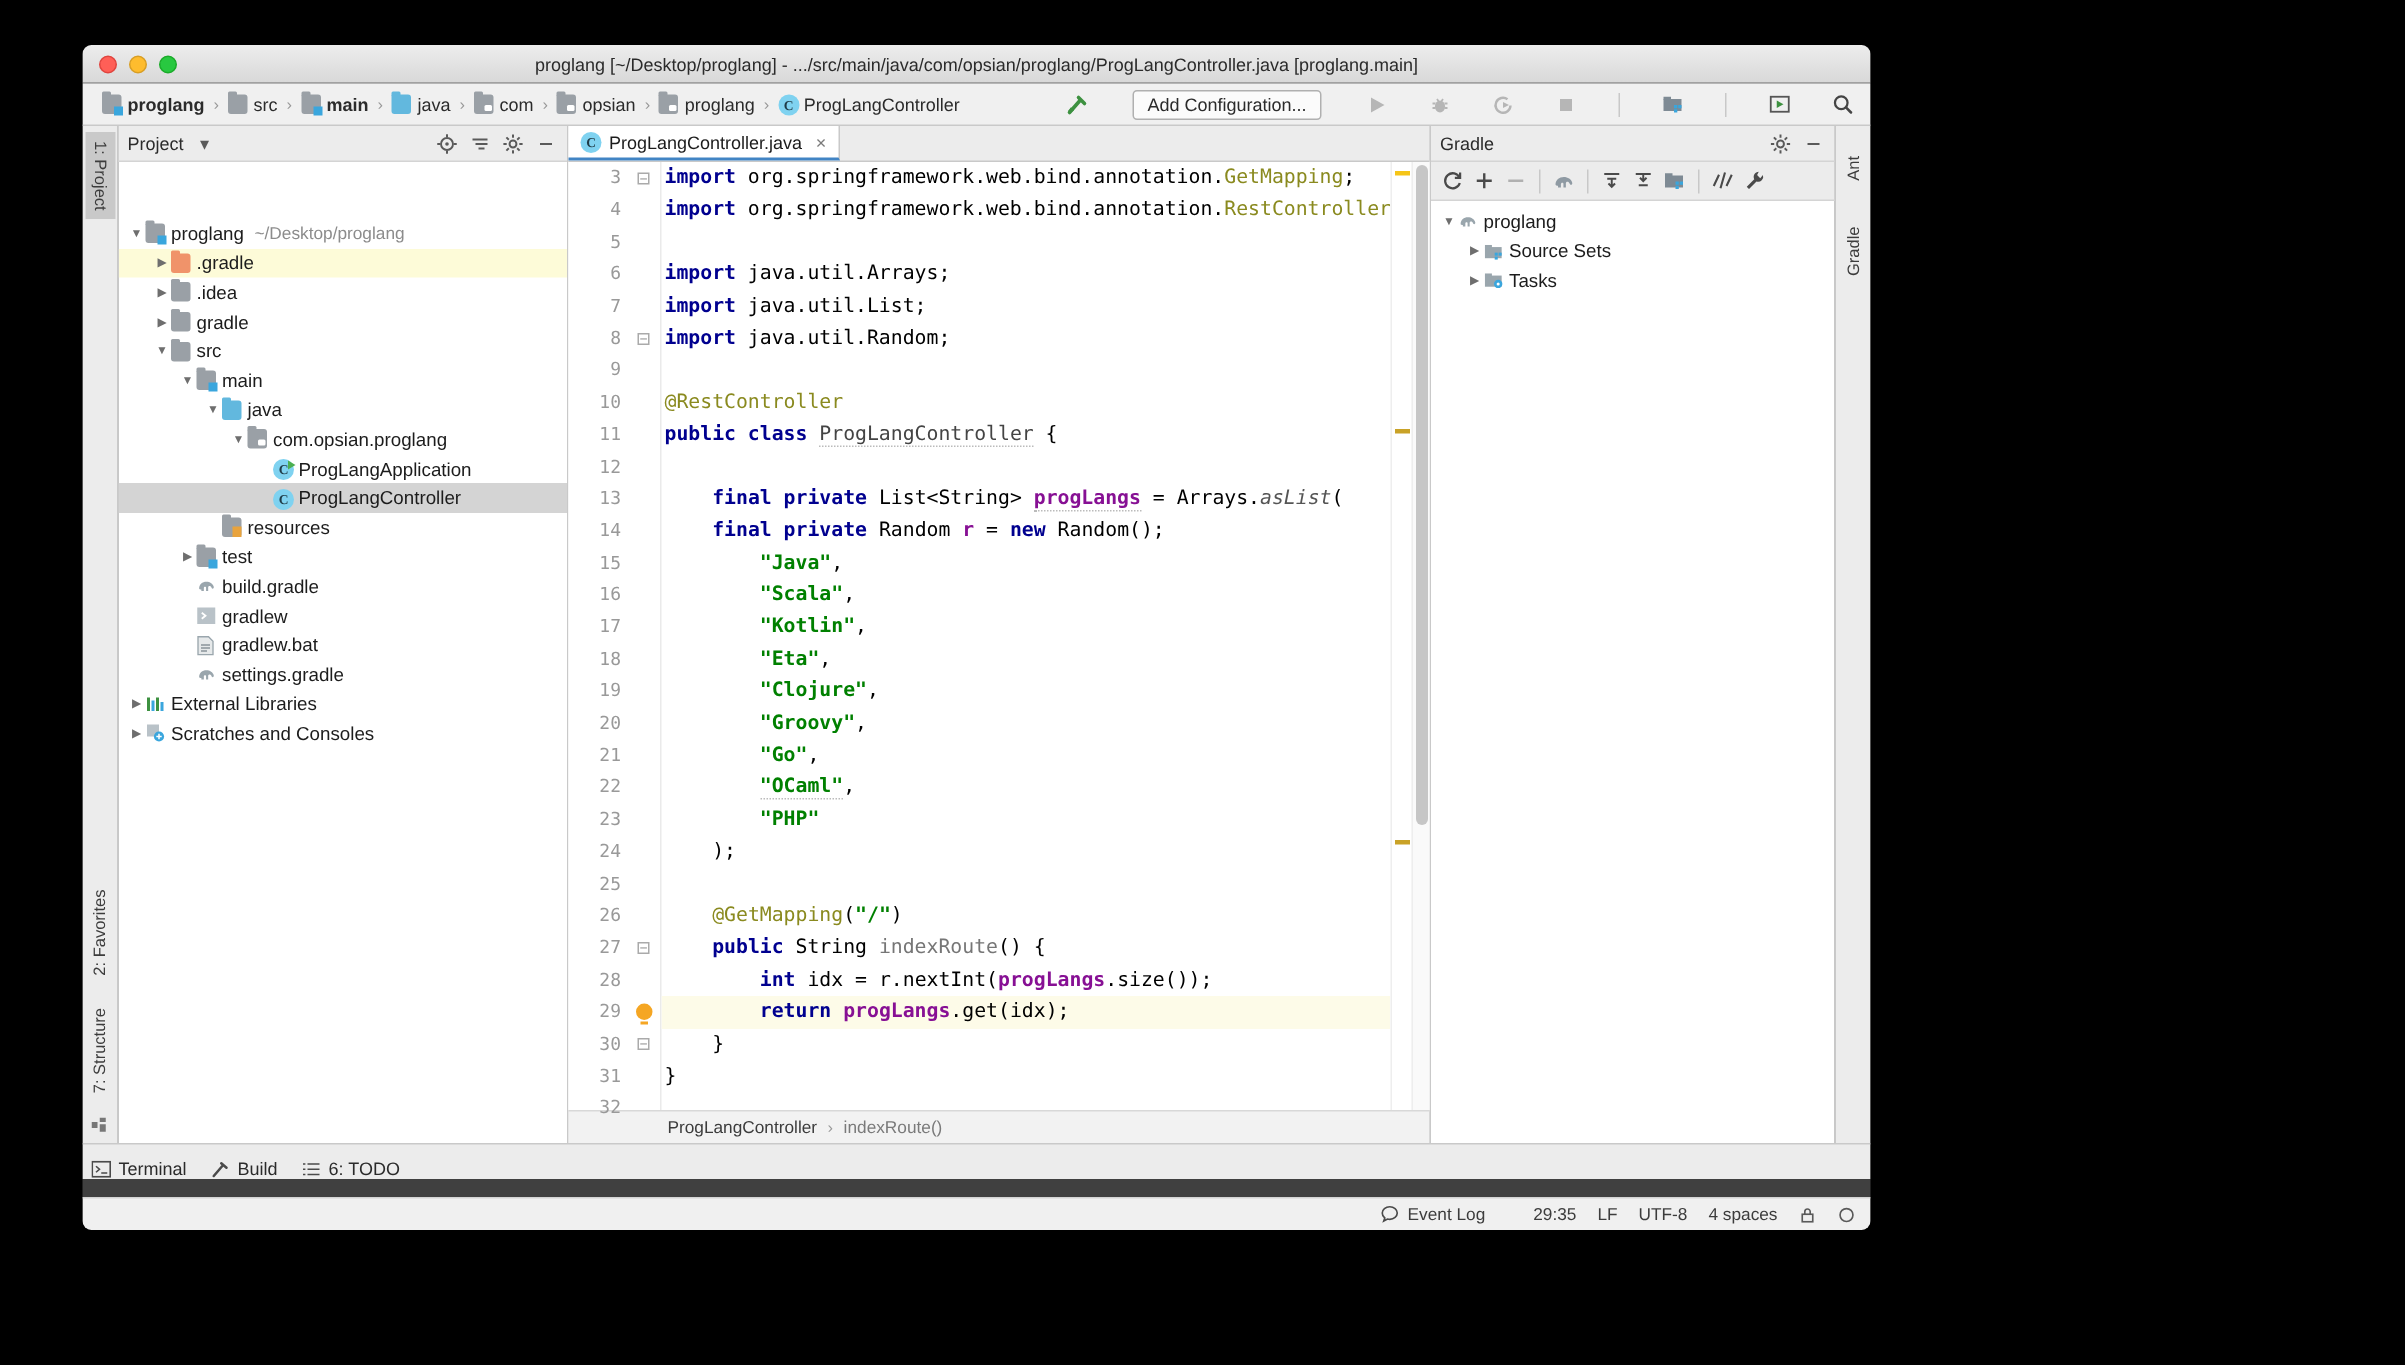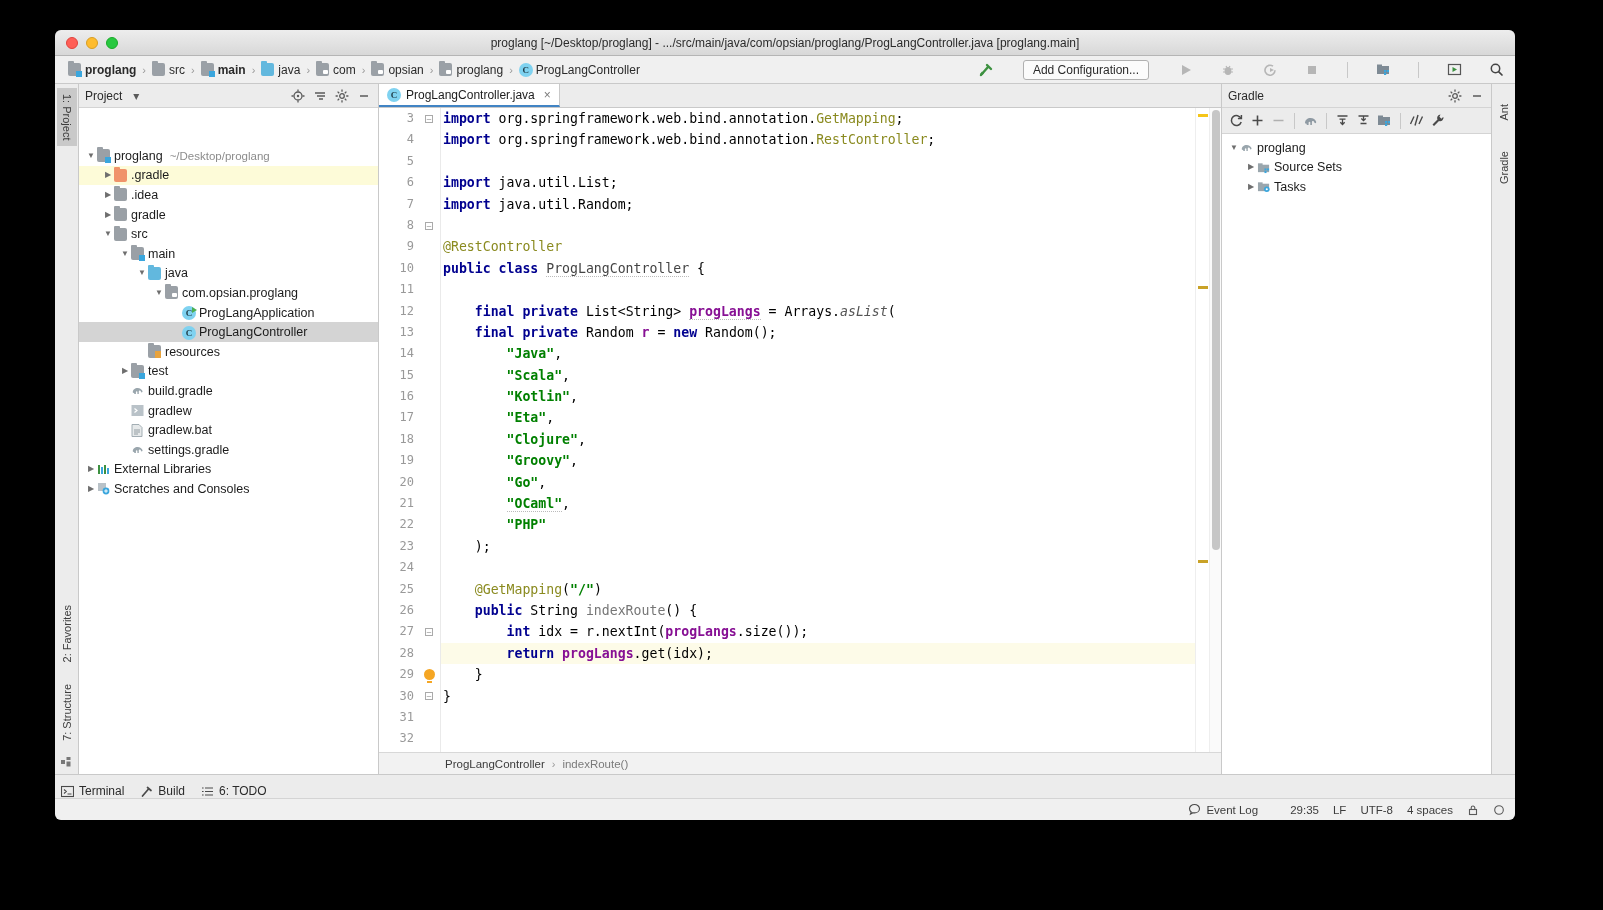--- a/index.html
+++ b/index.html
@@ -5,21 +5,21 @@
   * { box-sizing: border-box; margin: 0; padding: 0; }
   html, body {
     width: 1603px; height: 910px;
     background: #000;
     font-family: "Liberation Sans", sans-serif;
     overflow: hidden;
   }
   .window {
     position: absolute;
     left: 55px; top: 30px;
-    width: 1460px; height: 790px;
+    width: 1192px; height: 790px;
     background: #404040;
     border-radius: 6px;
     overflow: hidden;
     box-shadow: 0 6px 30px rgba(0,0,0,0.55);
     display: flex; flex-direction: column;
   }
 
   
   .titlebar {
     height: 26px;
@@ -197,21 +197,21 @@
   
   .bottombar {
     height: 24px; background: #ececec; border-top: 1px solid #c9c9c9;
     display: flex; align-items: flex-end; padding: 0 6px; gap: 16px; flex: 0 0 auto;
     font-size: 12px; color: #2b2b2b;
   }
   .btool { display: flex; align-items: center; gap: 5px; }
   .statusbar {
     height: 22px; background: #f0f0f0; border-top: 1px solid #d4d4d4;
     display: flex; align-items: center; padding: 0 10px; flex: 0 0 auto;
-    font-size: 11.5px; color: #3c3c3c;
+    font-size: 11.5px; color: #3c3c3c; margin-top: 12px;
   }
   .statusbar .spacer { flex: 1 1 auto; }
   .st { margin-left: 14px; }
   .elog { display: flex; align-items: center; gap: 5px; margin-right: 18px; }
 
   svg { display: block; }
 </style>
 </head>
 <body>
 
@@ -630,20 +630,21 @@
                 <span class="fbox">–</span>
               </div>
               <div class="fline"></div>
               <div class="fline"></div>
             </div>
         </div>
         <div class="code" id="code-lines">
             <div class="cline"><span class="k">import </span><span class="t">org.springframework.web.bind.annotation.</span><span class="cn">GetMapping</span><span class="t">;</span></div>
             <div class="cline"><span class="k">import </span><span class="t">org.springframework.web.bind.annotation.</span><span class="cn">RestController</span><span class="t">;</span></div>
             <div class="cline">&nbsp;</div>
+            <div class="cline"><span class="k">import </span><span class="t">java.util.Arrays;</span></div>
             <div class="cline"><span class="k">import </span><span class="t">java.util.List;</span></div>
             <div class="cline"><span class="k">import </span><span class="t">java.util.Random;</span></div>
             <div class="cline">&nbsp;</div>
             <div class="cline"><span class="cn">@RestController</span></div>
             <div class="cline"><span class="k">public </span><span class="k">class </span><span class="ty sq">ProgLangController</span><span class="t"> {</span></div>
             <div class="cline">&nbsp;</div>
             <div class="cline"><span class="t">    </span><span class="k">final </span><span class="k">private </span><span class="t">List&lt;String&gt; </span><span class="f sq">progLangs</span><span class="t"> = Arrays.</span><span class="m">asList</span><span class="t">(</span></div>
             <div class="cline"><span class="t">    </span><span class="k">final </span><span class="k">private </span><span class="t">Random </span><span class="f">r</span><span class="t"> = </span><span class="k">new </span><span class="t">Random();</span></div>
             <div class="cline"><span class="t">        </span><span class="s">"Java"</span><span class="t">,</span></div>
             <div class="cline"><span class="t">        </span><span class="s">"Scala"</span><span class="t">,</span></div>

